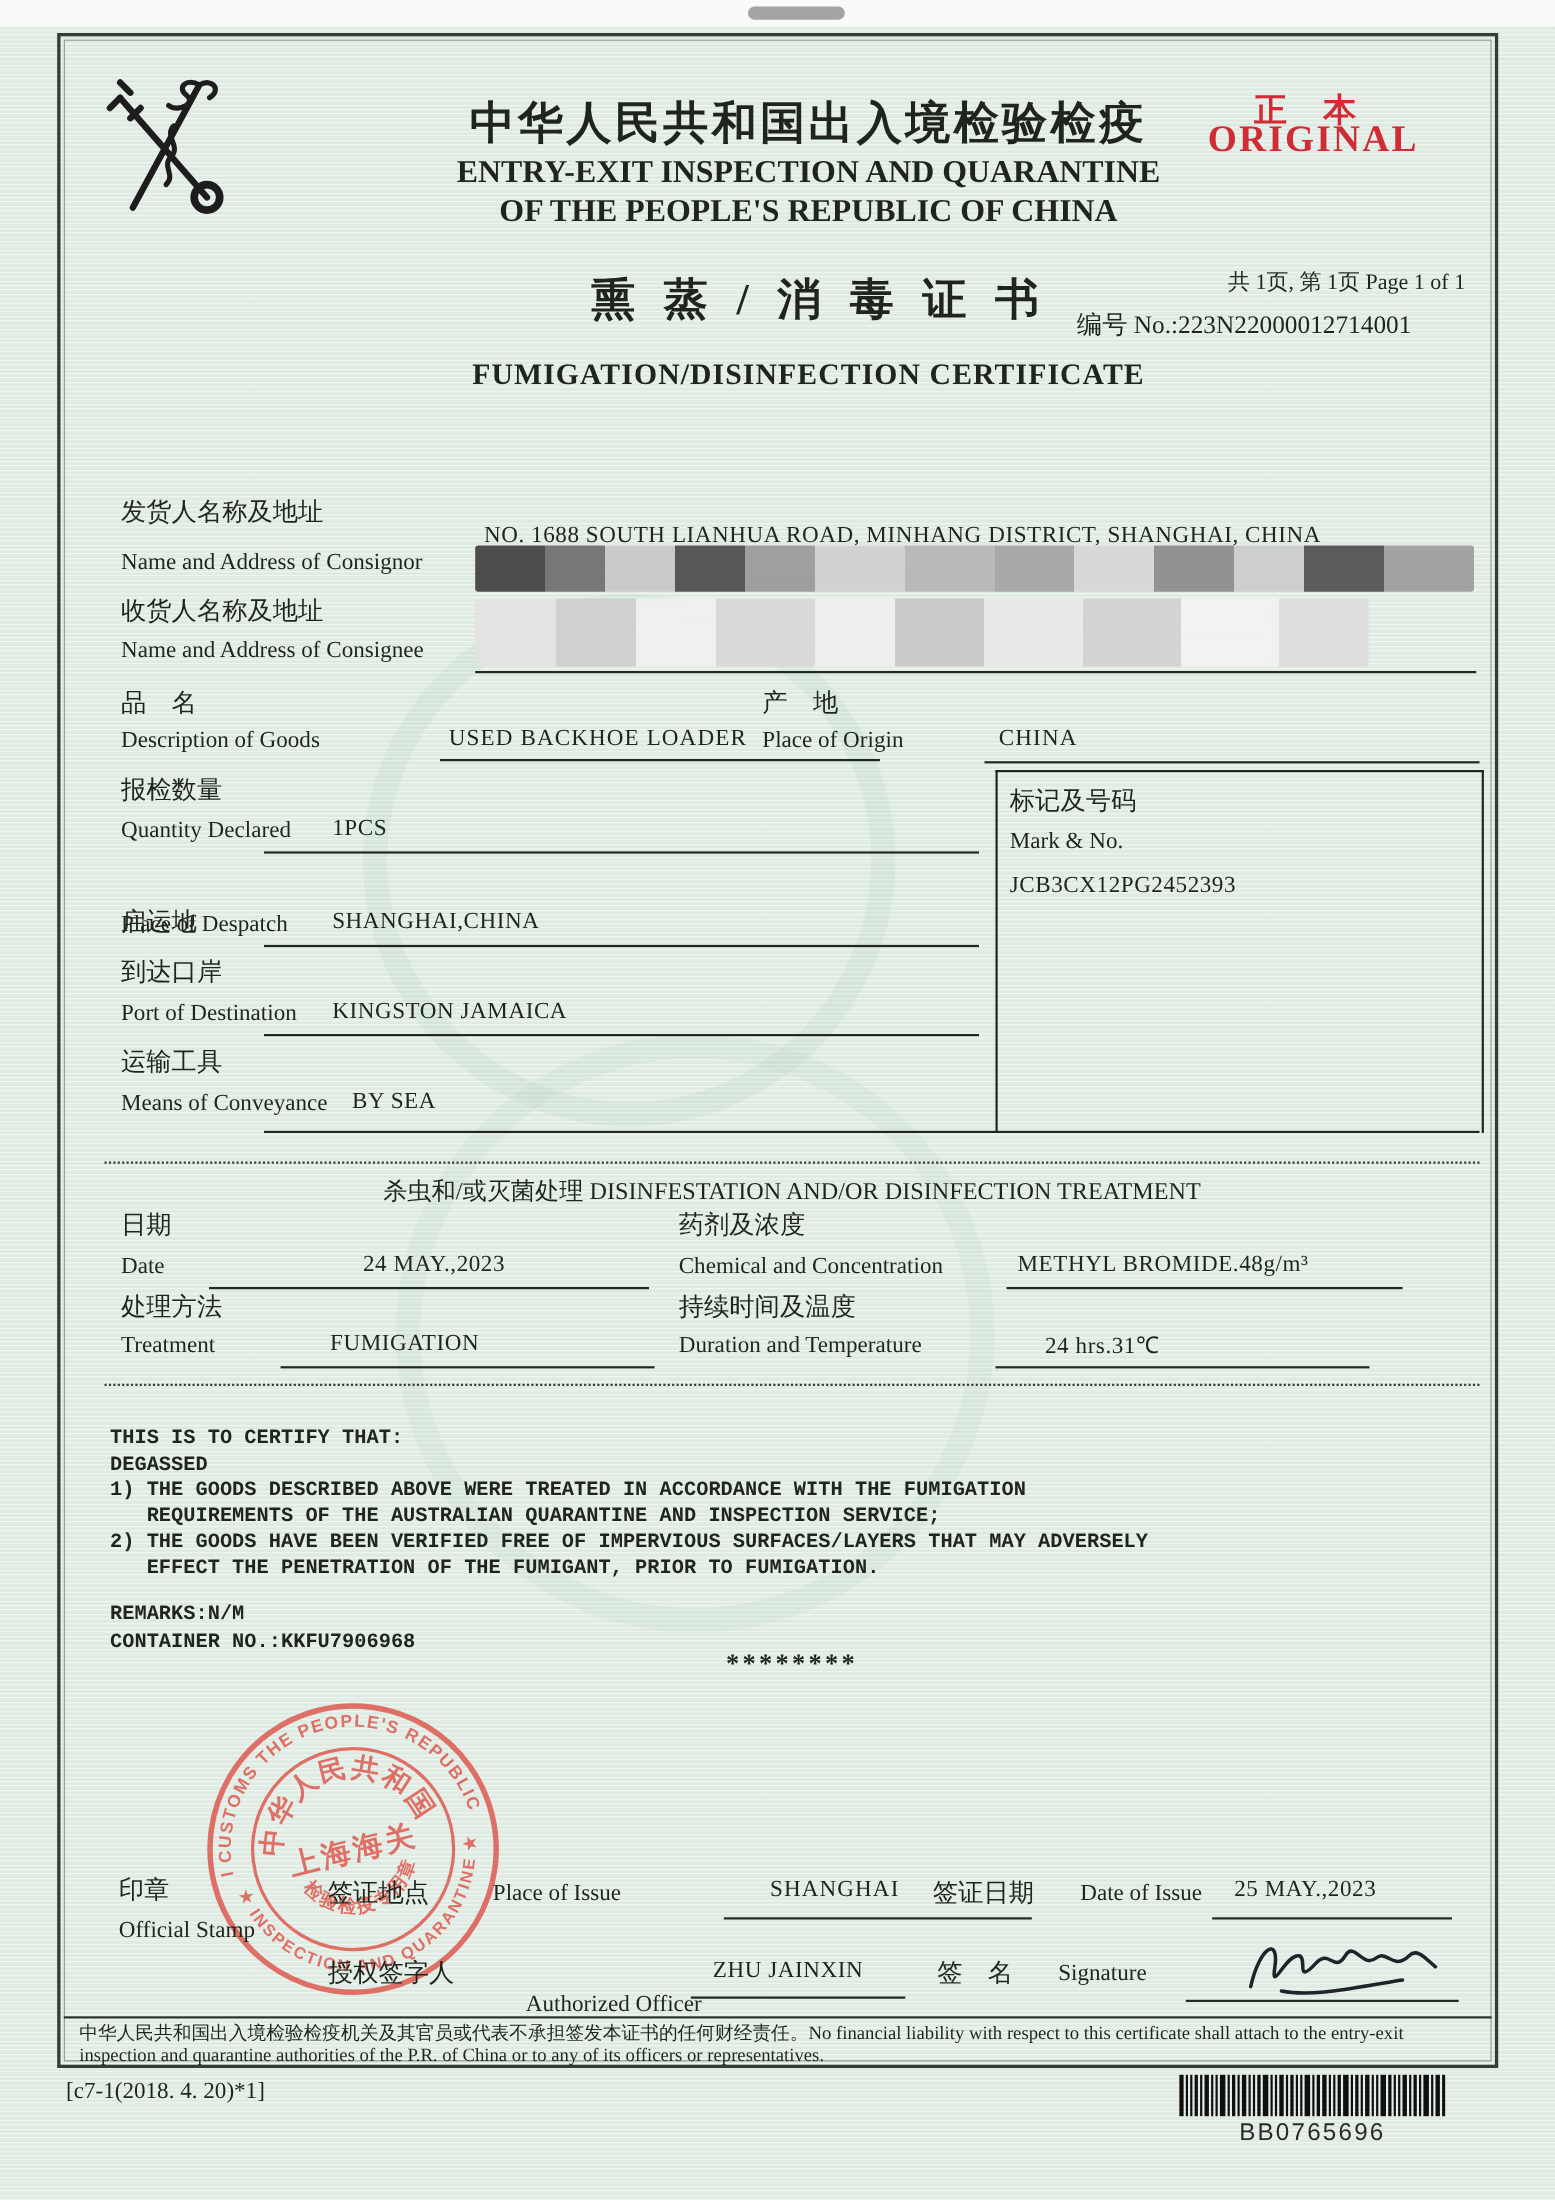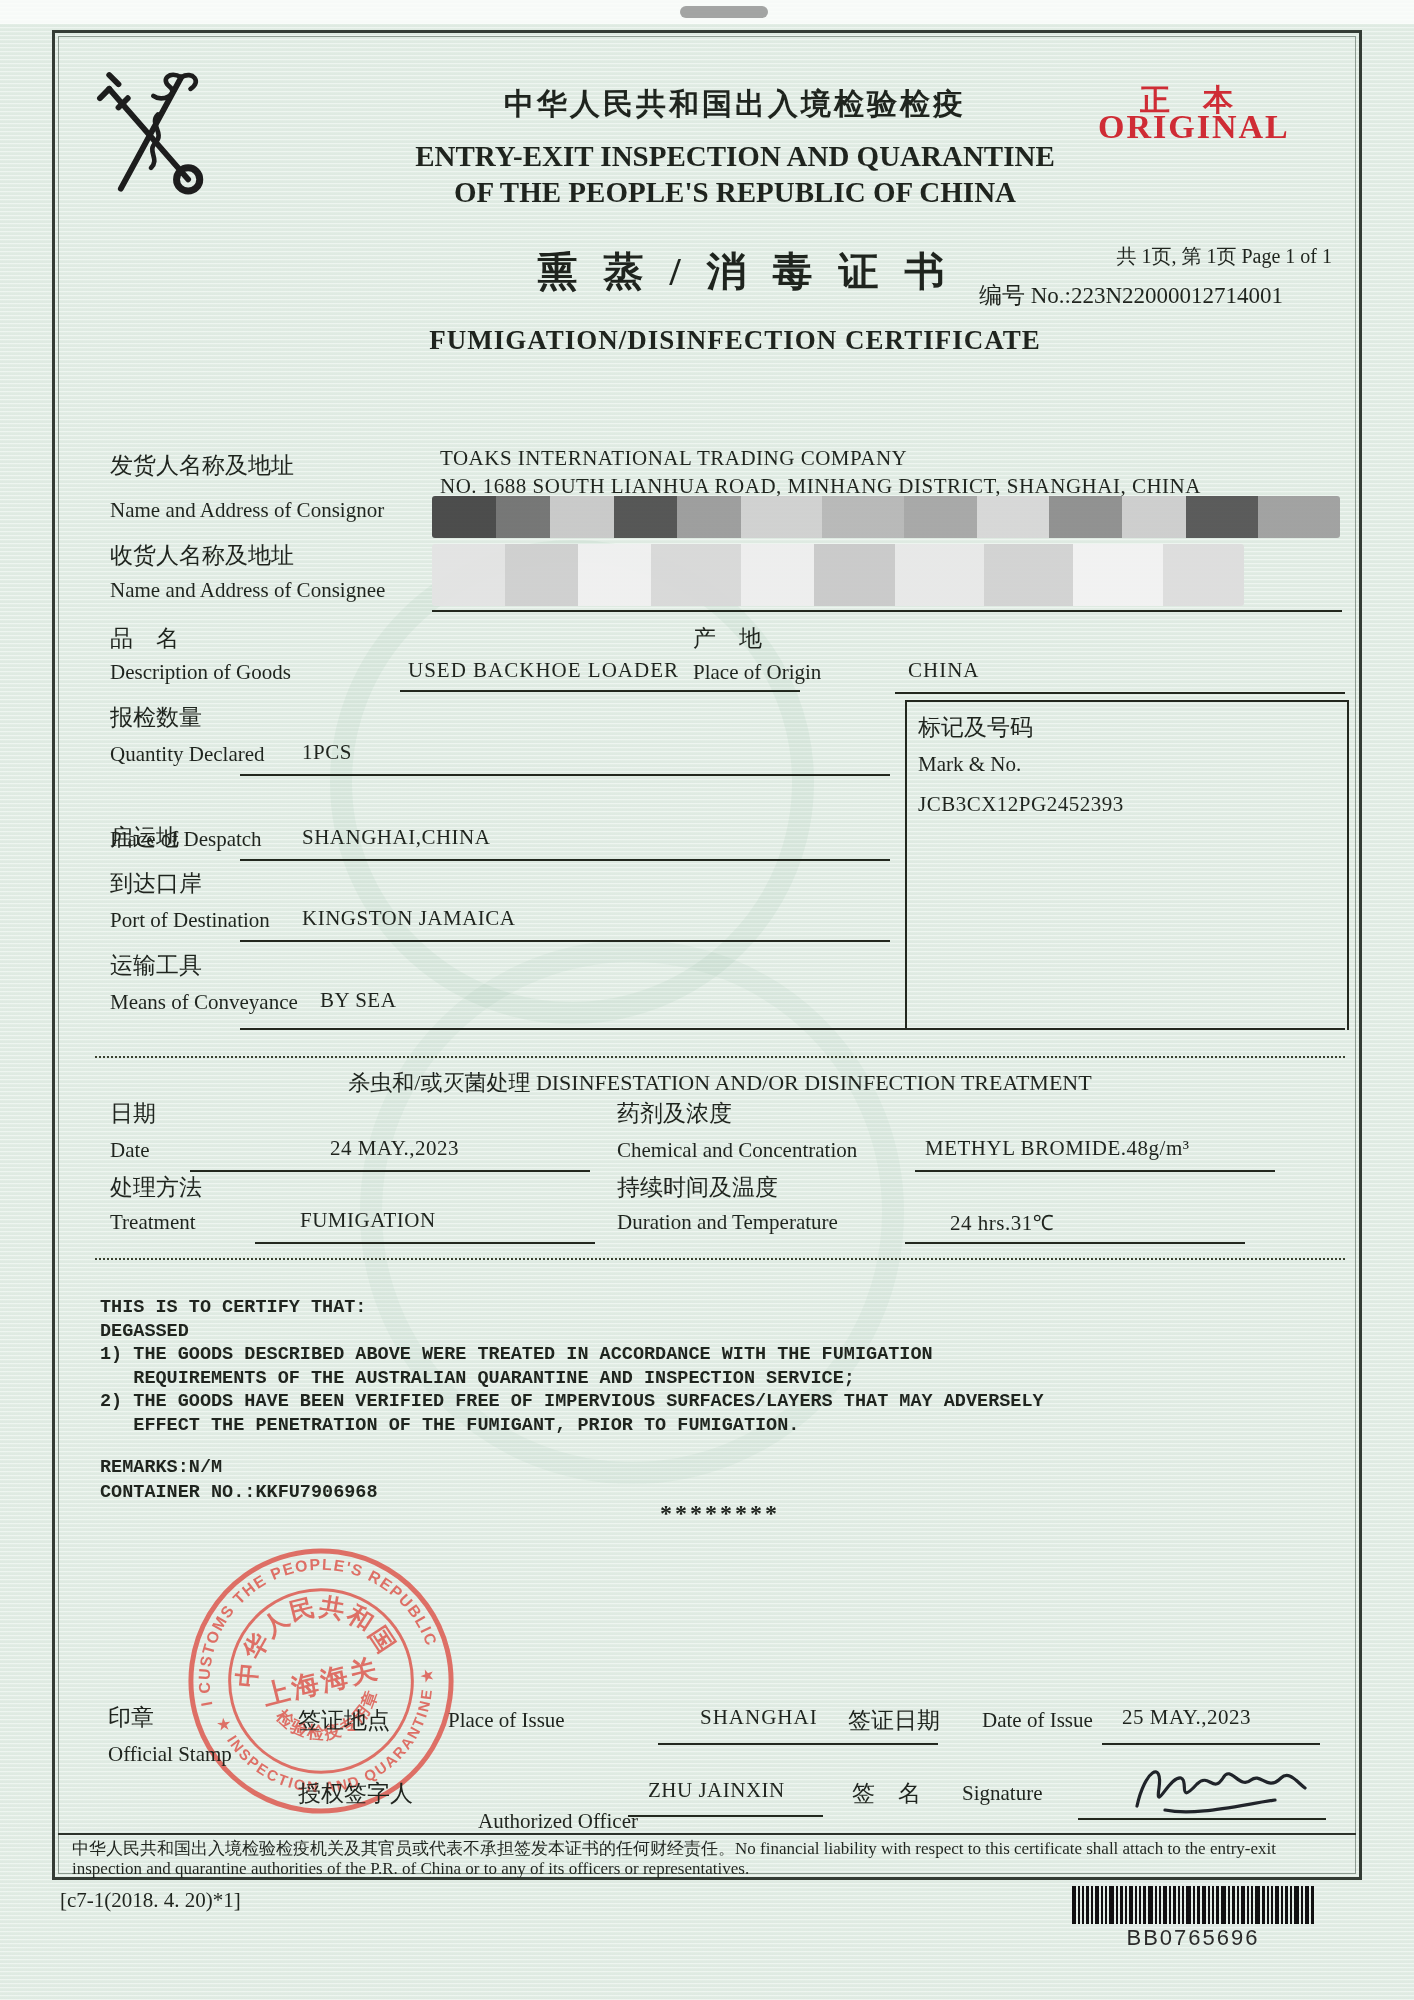--- a/index.html
+++ b/index.html
@@ -50,35 +50,34 @@
       <path d="M14 18 L82 96"></path>
       <circle cx="82" cy="96" r="10" stroke-width="6"></circle>
       <path d="M14 18 L6 26 M22 14 L14 6 M30 26 L22 34" stroke-width="5"></path>
       <path d="M24 104 L76 8"></path>
       <path d="M76 8 C66 2 58 10 66 16 C74 22 60 30 52 24" stroke-width="4"></path>
       <path d="M76 8 C86 2 94 12 84 18" stroke-width="4"></path>
       <path d="M56 40 C48 48 62 56 54 64 C46 72 58 78 50 86" stroke-width="4"></path>
     </g>
   </svg>
 
-  <div class="abs center" style="left:360px;top:84px;width:750px;font-size:30px;font-weight:bold;letter-spacing:3px;">中华人民共和国出入境检验检疫</div>
+  <div class="abs center" style="left:360px;top:84px;width:750px;font-size:41px;font-weight:bold;letter-spacing:3px;">中华人民共和国出入境检验检疫</div>
   <div class="abs center" style="left:285px;top:140px;width:900px;font-size:29px;font-weight:bold;">ENTRY-EXIT INSPECTION AND QUARANTINE</div>
   <div class="abs center" style="left:285px;top:176px;width:900px;font-size:29px;font-weight:bold;">OF THE PEOPLE'S REPUBLIC OF CHINA</div>
   <div class="abs center" style="left:395px;top:244px;width:700px;font-size:40px;font-weight:bold;letter-spacing:8px;white-space:pre;">熏 蒸 / 消 毒 证 书</div>
   <div class="abs center" style="left:285px;top:325px;width:900px;font-size:27px;font-weight:bold;letter-spacing:1px;">FUMIGATION/DISINFECTION CERTIFICATE</div>
 
   <div class="abs red" style="left:1140px;top:80px;font-size:30px;font-weight:bold;white-space:pre;letter-spacing:6px;">正  本</div>
   <div class="abs red" style="left:1098px;top:108px;font-size:34px;font-weight:bold;letter-spacing:2px;">ORIGINAL</div>
   <div class="abs" style="left:1000px;top:243px;width:332px;text-align:right;font-size:20px;">共 1页, 第 1页 Page 1 of 1</div>
   <div class="abs" style="left:930px;top:280px;width:402px;text-align:center;font-size:23px;">
     <span>编号 No.:</span><span>223N22000012714001</span>
   </div>
 
   <div class="abs cjk" style="left:110px;top:450px;">发货人名称及地址</div>
-  <div class="abs val" style="left:440px;top:446px;">TOAKS INTERNATIONAL TRADING COMPANY</div>
   <div class="abs val" style="left:440px;top:474px;">NO. 1688 SOUTH LIANHUA ROAD, MINHANG DISTRICT, SHANGHAI, CHINA</div>
   <div class="abs en" style="left:110px;top:498px;">Name and Address of Consignor</div>
   <div class="abs redact1" style="left:432px;top:496px;width:908px;height:42px;"></div>
 
   <div class="abs cjk" style="left:110px;top:540px;">收货人名称及地址</div>
   <div class="abs redact2" style="left:432px;top:544px;width:812px;height:62px;"></div>
   <div class="abs en" style="left:110px;top:578px;">Name and Address of Consignee</div>
   <div class="abs ul" style="left:432px;top:608px;width:910px;height:2px;"></div>
 
   <div class="abs cjk" style="left:110px;top:623px;">品    名</div>

